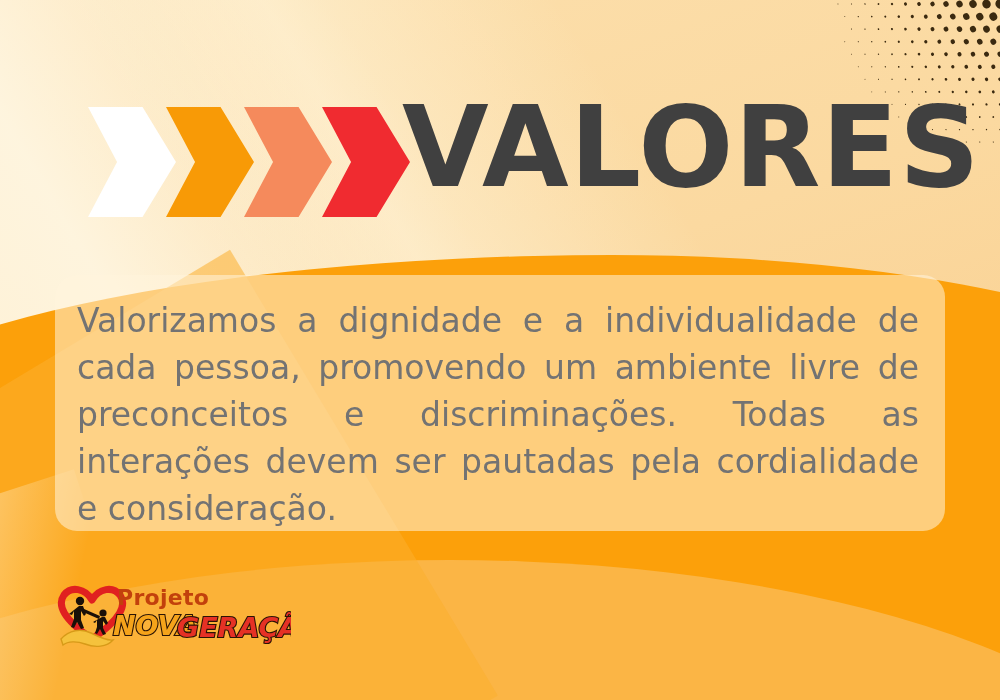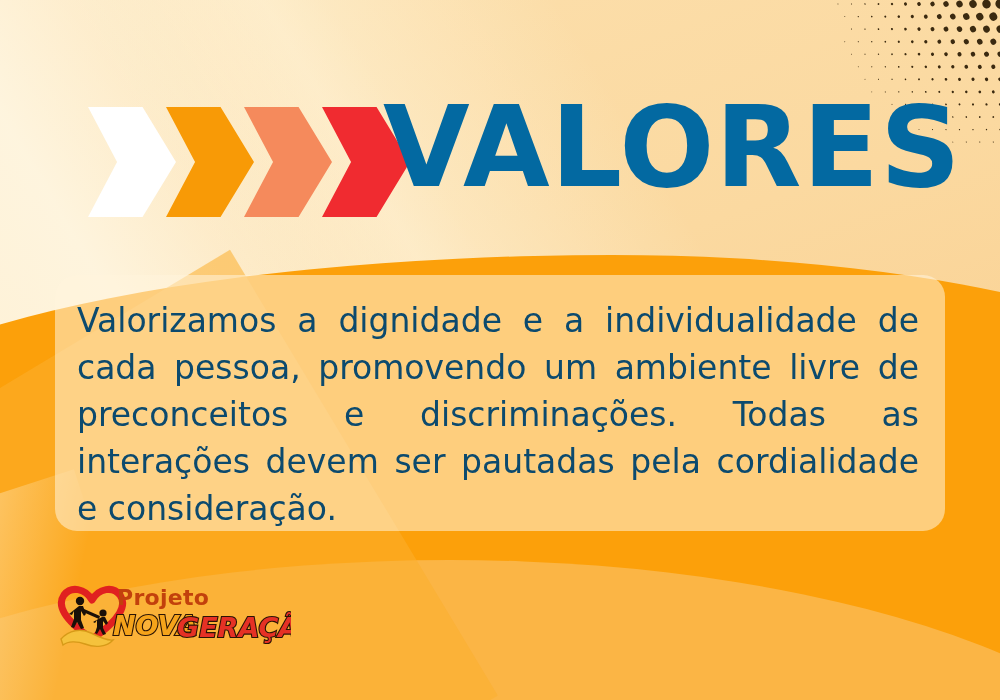--- a/index.html
+++ b/index.html
@@ -69,43 +69,43 @@
     position:absolute;left:88px;top:107px;height:110px;display:flex;
   }
   .chevron{
     width:88px;height:110px;margin-right:-10px;
     clip-path:polygon(0% 0%, 62% 0%, 100% 50%, 62% 100%, 0% 100%, 33% 50%);
     filter:drop-shadow(5px 5px 4px rgba(120,70,10,.35));
   }
 
   
   #page-title{
-    position:absolute;left:383px;top:91px;
+    position:absolute;left:402px;top:91px;
     font-size:112px;line-height:112px;
     font-weight:bold;letter-spacing:1px;
-    color:#0369a1;
+    color:#404040;
     font-family:"DejaVu Sans","Liberation Sans",sans-serif;
     white-space:nowrap;
   }
 
   
   #values-card{
     position:absolute;left:55px;top:275px;width:890px;height:256px;
     background:rgba(255,244,220,.55);
     border-radius:22px;
     box-sizing:border-box;
     padding:22px 26px 18px 22px;
   }
   #values-text{
     margin:0;
     text-align:justify;
     text-align-last:left;
     font-size:33px;
     line-height:47px;
-    color:#0c4a6e;
+    color:#737373;
     font-family:"DejaVu Sans","Liberation Sans",sans-serif;
     font-weight:normal;
   }
 
   
   #logo{position:absolute;left:55px;top:583px;width:230px;height:72px;}
   #logo-mark{position:absolute;left:0;top:0;width:74px;height:68px;}
   #logo-projeto{
     position:absolute;left:62px;top:4px;
     font-size:22px;line-height:22px;font-weight:bold;

